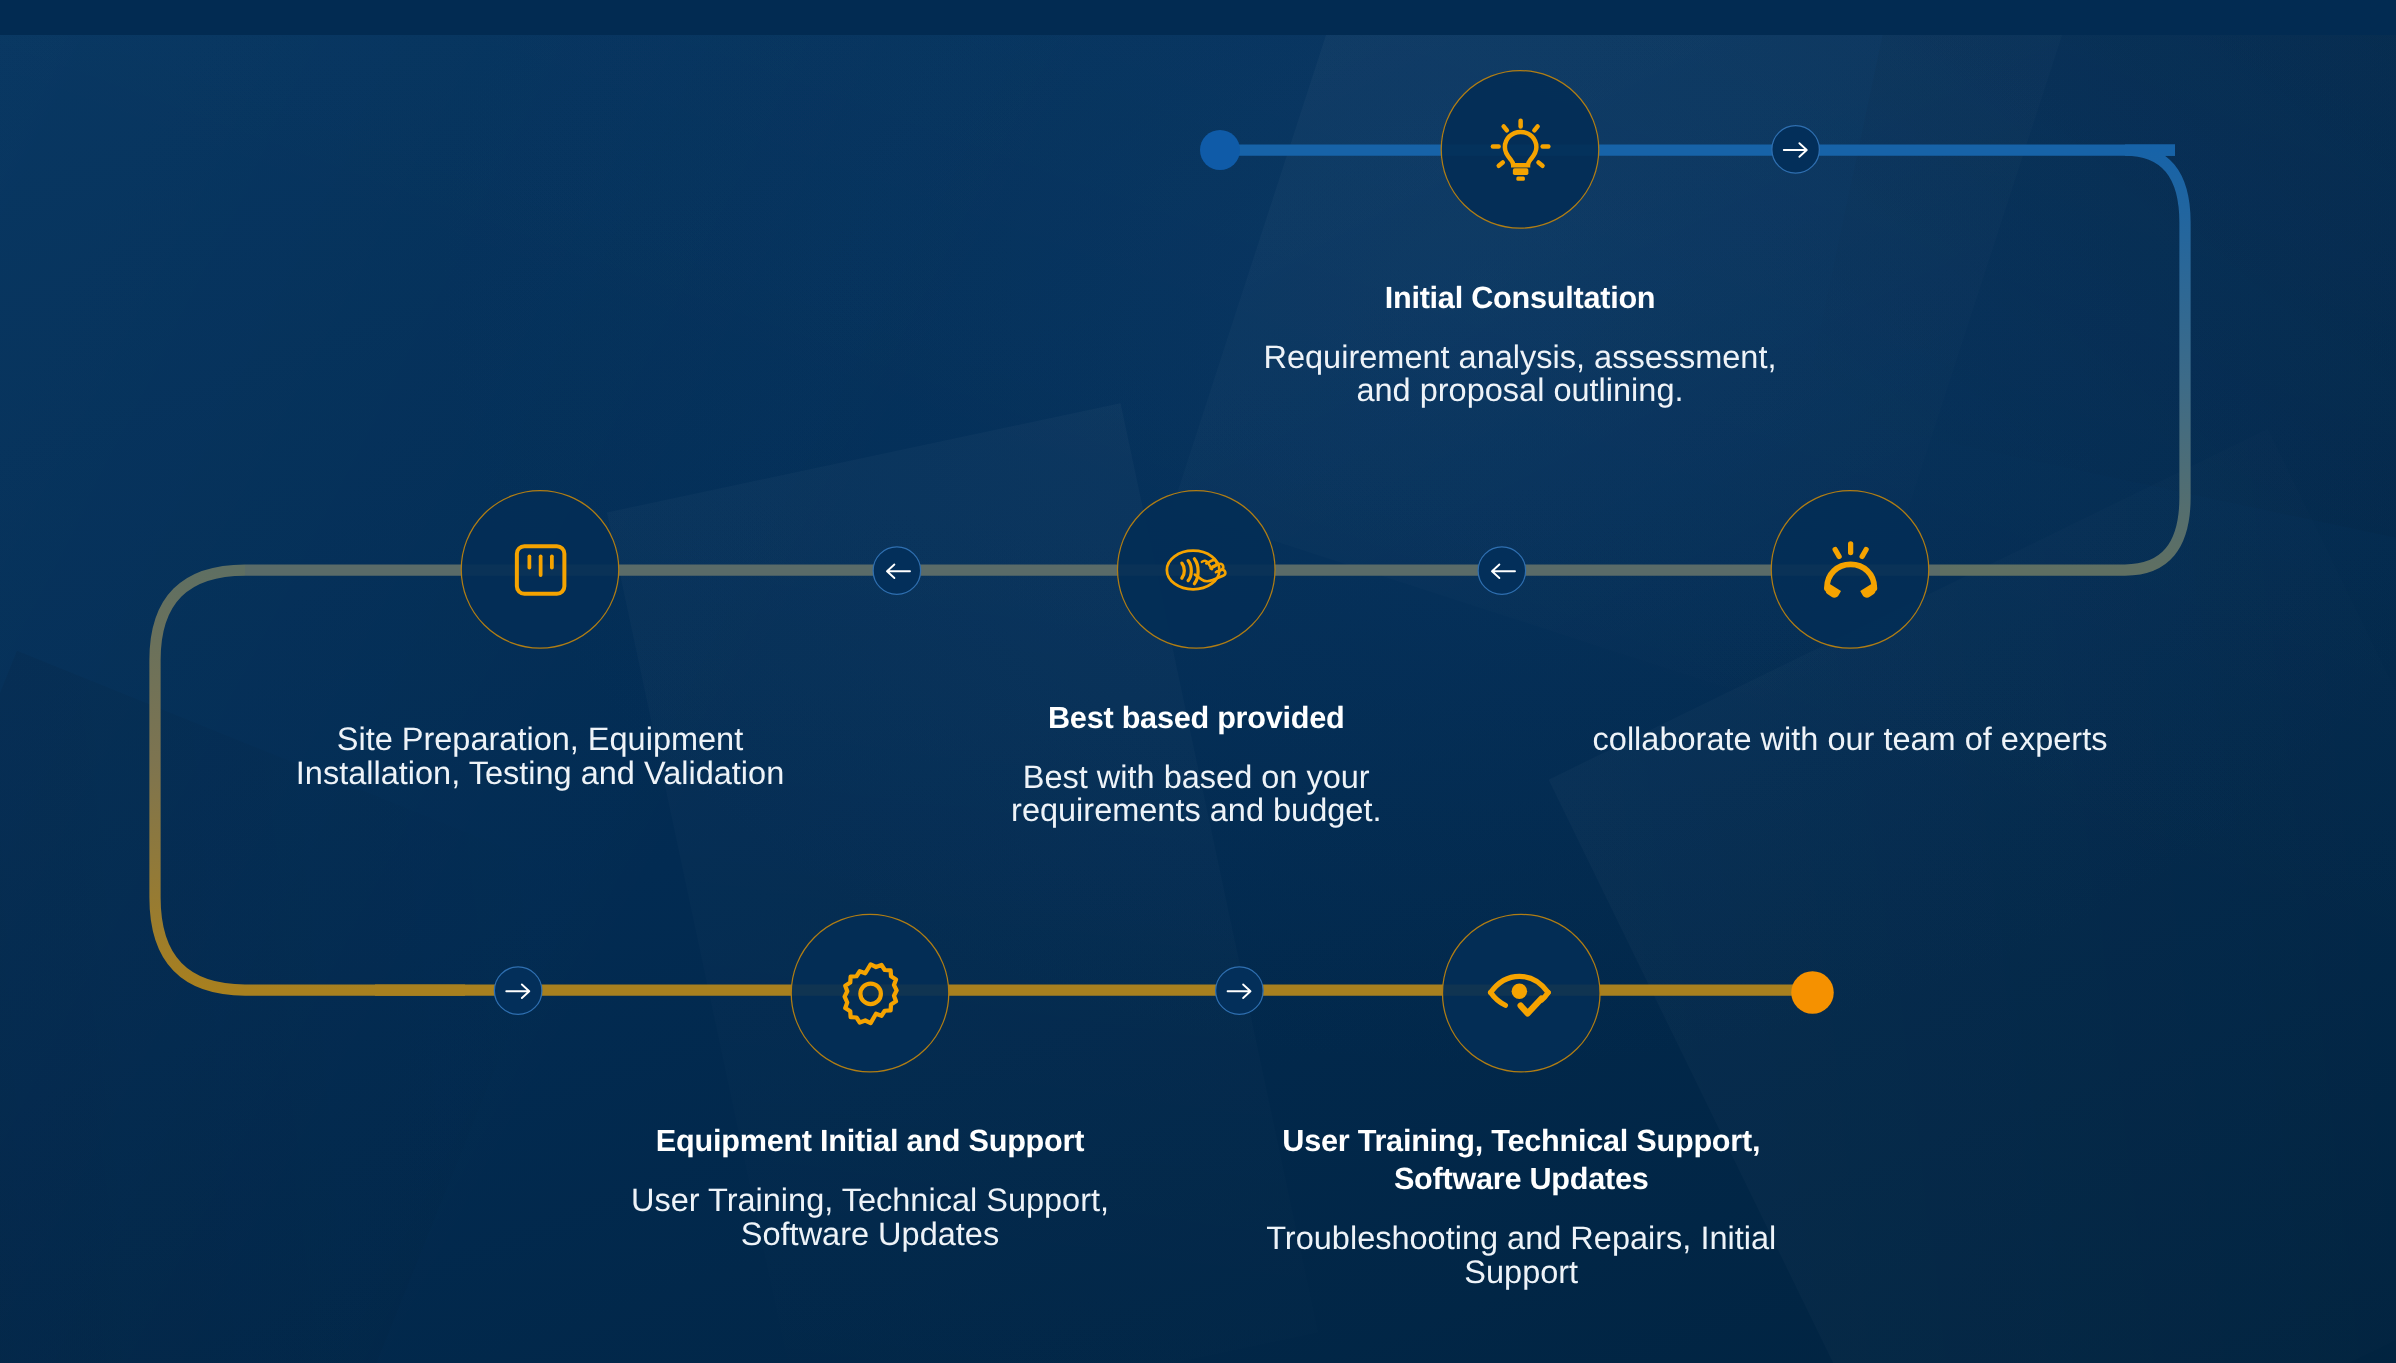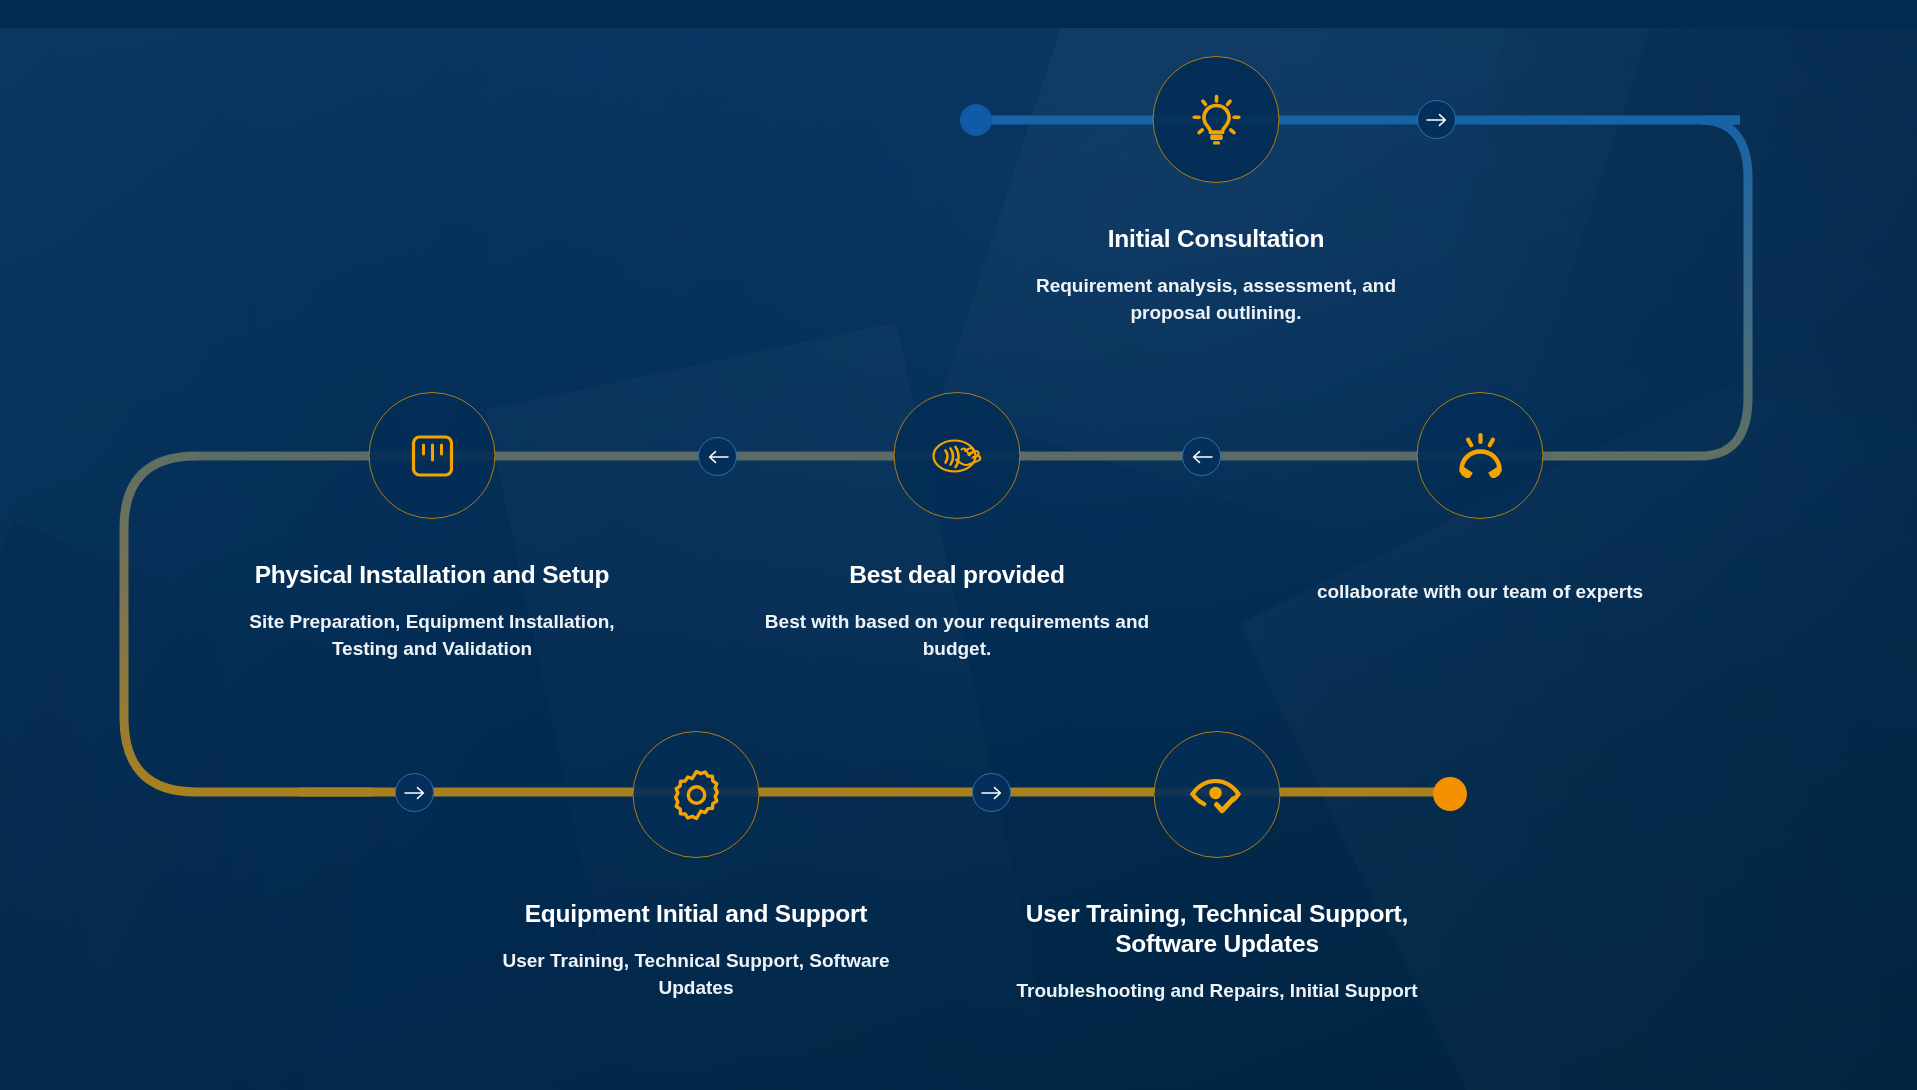--- a/index.html
+++ b/index.html
@@ -95,22 +95,22 @@
   .node h3 {
     margin: 0;
     font-size: 24.5px;
     font-weight: 700;
     letter-spacing: -0.2px;
     color: #ffffff;
     line-height: 30px;
   }
   .node p {
     margin: 18px 0 0 0;
-    font-size: 19px;
-    font-weight: 700;
+    font-size: 26px;
+    font-weight: 400;
     color: #eef3f8;
     line-height: 27px;
   }
 
   
   .puck {
     position: absolute;
     width: 39px;
     height: 39px;
     border-radius: 50%;
@@ -244,38 +244,37 @@
         </g>
         <g fill="none" stroke="#f5a300" stroke-width="2.1" stroke-linecap="round" stroke-linejoin="round">
           <path d="M37 24.5c1.6-1.4 3.6-1.2 4.6 .4l3.4 5.4"></path>
           <path d="M40.5 25.8l4.6-2.4c1.4-.7 2.9-.2 3.5 1.1.6 1.3 .1 2.8-1.2 3.5l-3.4 1.8"></path>
           <path d="M45.5 28.2l5-2c1.4-.6 2.9 0 3.4 1.3.5 1.3-.1 2.8-1.5 3.4l-4.2 1.8"></path>
           <path d="M49 32.2l3.4-1.2c1.3-.5 2.7.1 3.2 1.4.4 1.3-.2 2.7-1.6 3.2l-8.4 3.4c-3.2 1.3-6.1 1.5-8.6-.3l-5.6-4"></path>
         </g>
       </svg>
     </div>
     <div class="texts">
-      <h3>Best deal provided</h3>
+      <h3>Best based provided</h3>
       <p>Best with based on your requirements and budget.</p>
     </div>
   </div>
 
   <div class="node" style="left:222px; top:364px;">
     <div class="circle">
       <svg width="56" height="56" viewBox="0 0 56 56">
         <rect x="9" y="9" width="38" height="38" rx="6" fill="none" stroke="#f5a300" stroke-width="3.2"></rect>
         <g stroke="#f5a300" stroke-width="3" stroke-linecap="round">
           <path d="M19 17v9"></path>
           <path d="M28 17v15"></path>
           <path d="M37 17v9"></path>
         </g>
       </svg>
     </div>
     <div class="texts">
-      <h3>Physical Installation and Setup</h3>
       <p>Site Preparation, Equipment Installation, Testing and Validation</p>
     </div>
   </div>
 
   <div class="node" style="left:486px; top:703px;">
     <div class="circle">
       <svg width="58" height="58" viewBox="0 0 58 58">
         <path d="M29 5.5l4.3 2.1 4.4-1.6 2.6 4 4.7.3 .3 4.7 4 2.6-1.6 4.4 2.1 4.3-2.1 4.3 1.6 4.4-4 2.6-.3 4.7-4.7.3-2.6 4-4.4-1.6L29 52.5l-4.3-2.1-4.4 1.6-2.6-4-4.7-.3-.3-4.7-4-2.6 1.6-4.4L8.2 31.3l2.1-4.3-1.6-4.4 4-2.6 .3-4.7 4.7-.3 2.6-4 4.4 1.6z" fill="none" stroke="#f5a300" stroke-width="3.4" stroke-linejoin="round"></path>
         <circle cx="29" cy="29" r="8.2" fill="none" stroke="#f5a300" stroke-width="3.4"></circle>
       </svg>

